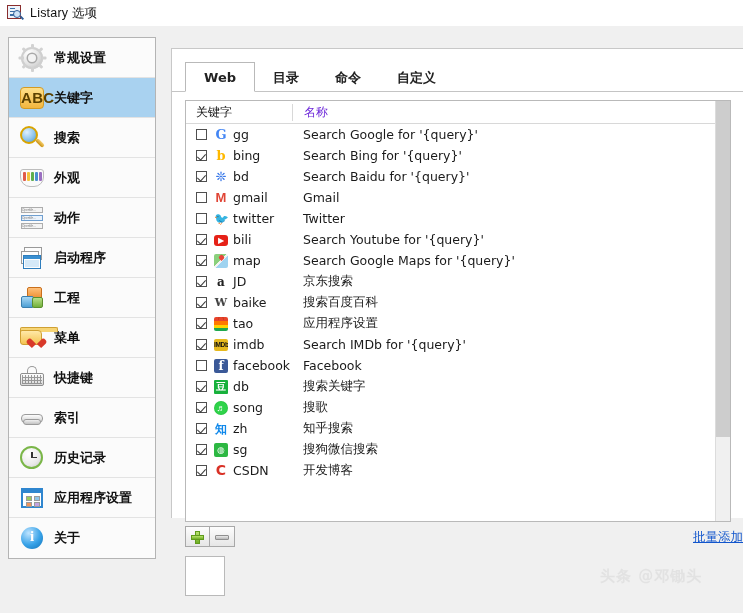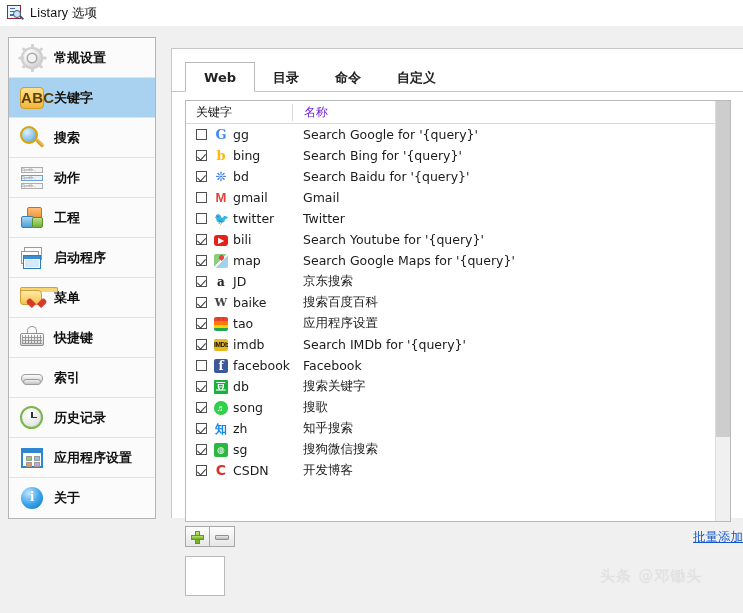--- a/index.html
+++ b/index.html
@@ -242,48 +242,60 @@
     </div>
 
     <div class="nav-item">
       <span class="ico ic-mag">
           <span class="circ"></span>
           <span class="hand"></span>
         </span>
       <span class="lbl">搜索</span>
     </div>
 
+    <div class="nav-item">
+      <span class="ico">
+          <span class="ic-fan">
+        <i style="left:2px;background:#e05b4a"></i>
+            <i style="left:6px;background:#f2c33c"></i>
+        <i style="left:10px;background:#5fae4e"></i>
+            <i style="left:14px;background:#4a8fd0"></i>
+        <i style="left:18px;background:#9b6fc0"></i>
+      </span>
+        </span>
+      <span class="lbl">外观</span>
+    </div>
 
     <div class="nav-item">
       <span class="ico">
           <span class="ic-act">
         <i style="top:0">Openfile…</i>
             <i class="mid" style="top:8px">Openfile…</i>
             <i style="top:16px">Openfile…</i>
       </span>
         </span>
       <span class="lbl">动作</span>
     </div>
 
     <div class="nav-item">
+      <span class="ico ic-start">
+        <span class="w w1"></span>
+          <span class="w w2"></span>
+          <span class="w w3"></span>
+      </span>
+      <span class="lbl">启动程序</span>
+    </div>
+
+    <div class="nav-item">
       <span class="ico ic-box">
         <span class="b1"></span>
           <span class="b2"></span>
           <span class="b3"></span>
       </span>
       <span class="lbl">工程</span>
-    </div>
-
-    <div class="nav-item">
-      <span class="ico ic-start">
-        <span class="w w1"></span>
-          <span class="w w2"></span>
-          <span class="w w3"></span>
-      </span>
-      <span class="lbl">启动程序</span>
     </div>
 
     <div class="nav-item">
       <span class="ico ic-menu">
         <span class="tab"></span>
           <span class="fold"></span>
           <span class="heart"></span>
       </span>
       <span class="lbl">菜单</span>
     </div>

